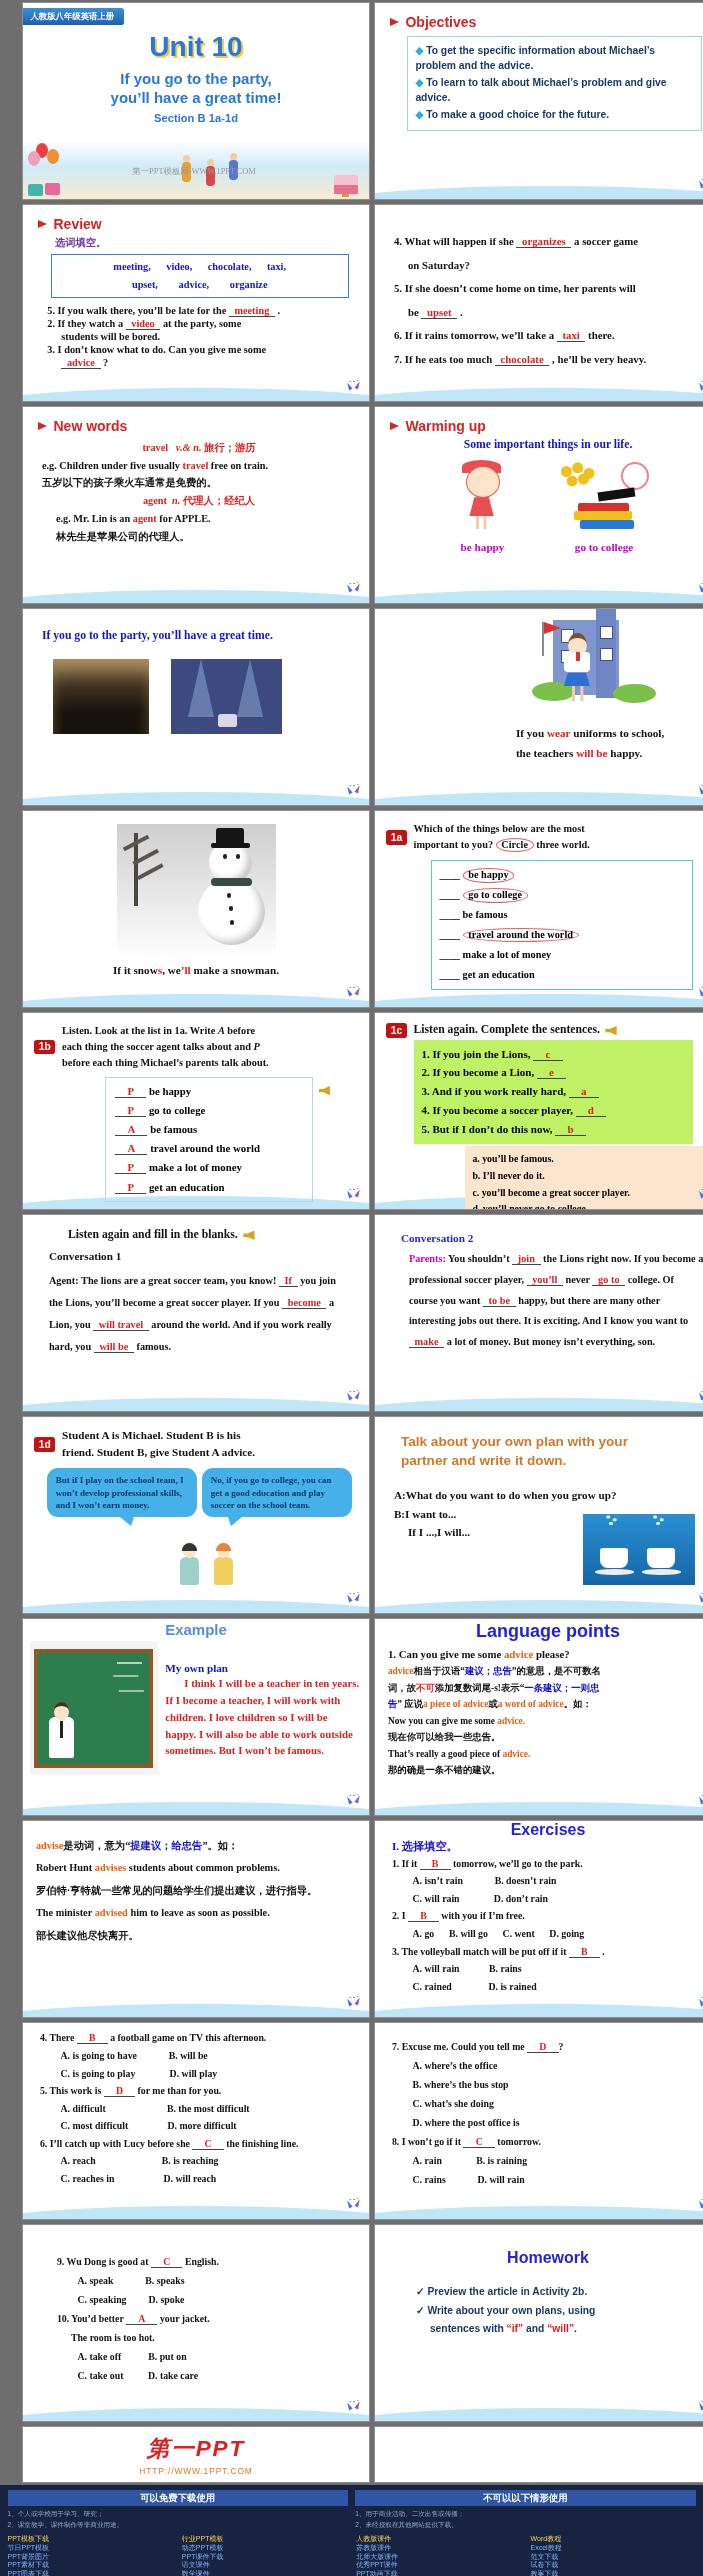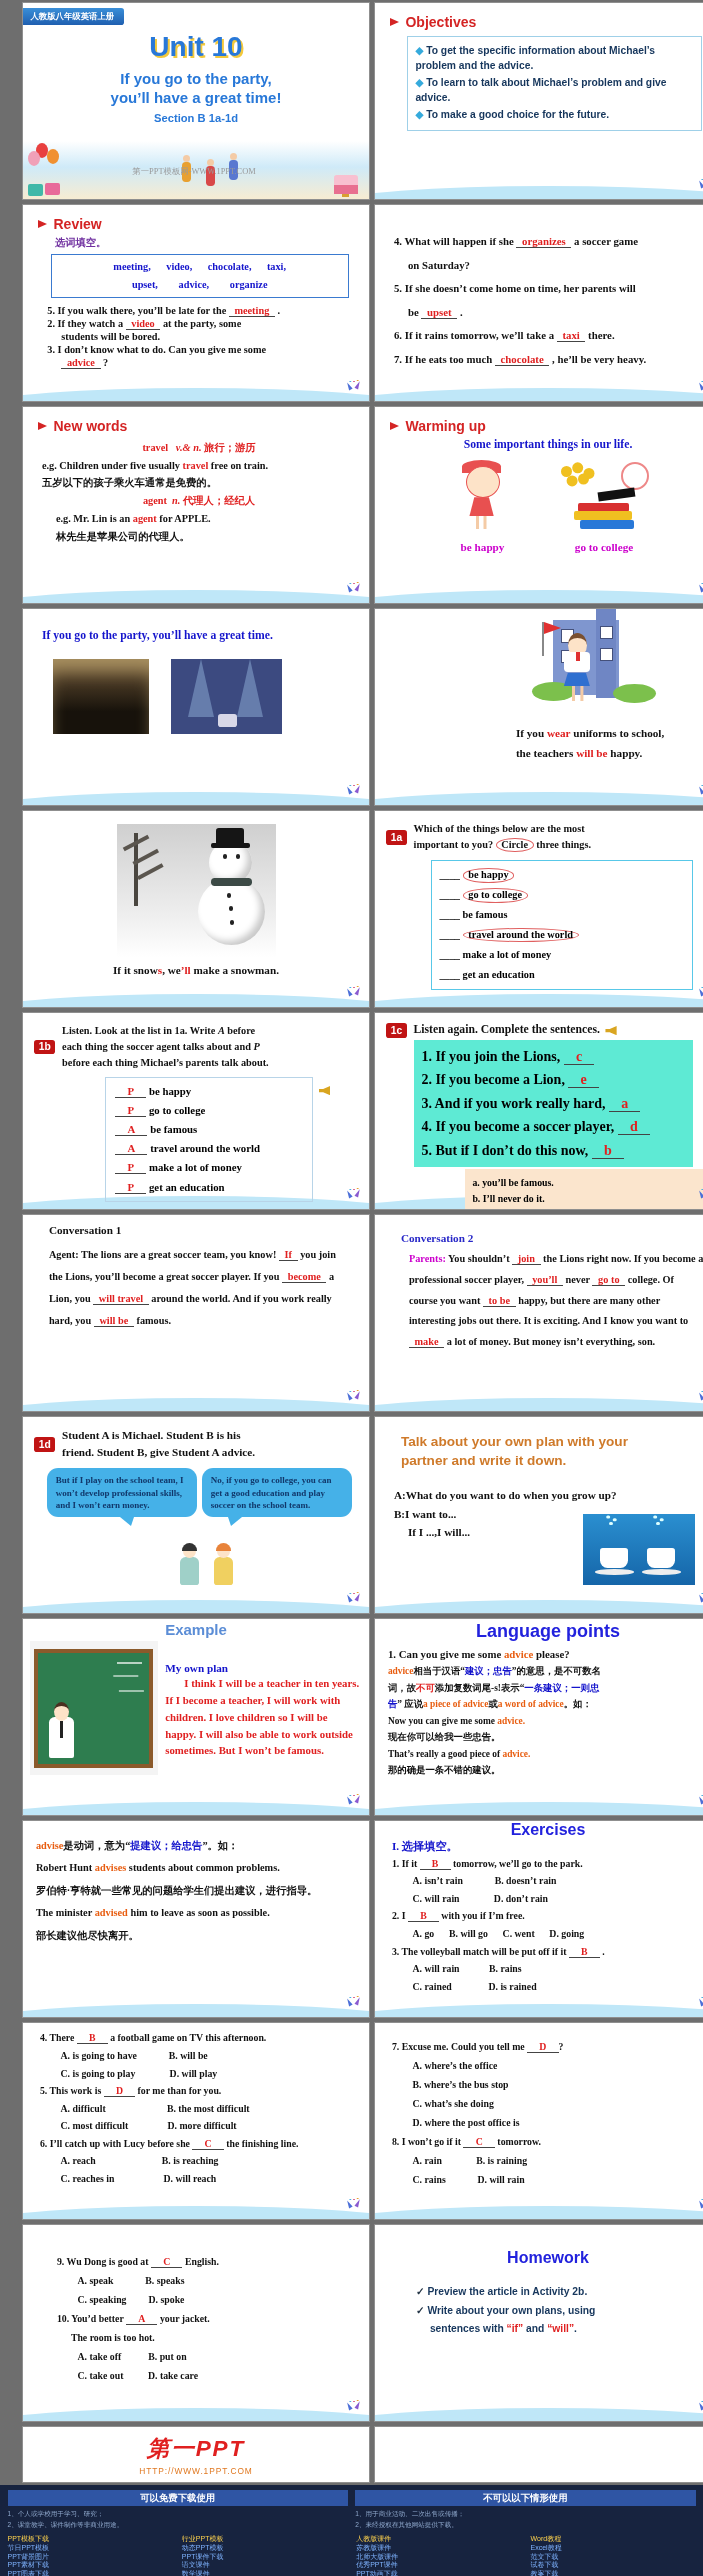--- a/index.html
+++ b/index.html
@@ -121,21 +121,21 @@
   .snow-photo .hatb{position:absolute;left:94px;top:19px;width:39px;height:4.7px;background:#151515;border-radius:1.9px;}
   .snow-photo .scarf2{position:absolute;left:94px;top:54px;width:41px;height:8.4px;background:#3c4a46;border-radius:3.7px;}
   .snow-photo .dot{position:absolute;width:4.7px;height:4.7px;border-radius:50%;background:#222;}
   .snow-cap{text-align:center;font-weight:bold;font-size:11.2px;margin-top:7.5px;color:#111;}
   
   .listbox1a{border:1.4px solid #58c8e8;margin:5.6px 28px 0 56px;padding:3.7px 7.5px;font-weight:bold;font-size:10.3px;line-height:1.75;}
   
   .listbox1b{border:0.9px solid #b8d4e8;margin:5.6px 56px 0 82px;padding:2.8px 9.4px;font-weight:bold;font-size:10.8px;line-height:1.6;}
   .spk-abs{position:absolute;right:39px;top:73px;}
   
-  .bluebox{background:#5eead4;margin:1.9px 28px 0 39px;padding:3.7px 7.5px;font-weight:bold;font-size:14px;line-height:1.55;}
+  .bluebox{background:#bef264;margin:1.9px 28px 0 39px;padding:3.7px 7.5px;font-weight:bold;font-size:11px;line-height:1.55;}
   .peachbox{background:#fbe5cd;margin:1.9px 15px 0 90px;padding:4.7px 7.5px;font-weight:bold;font-size:9.8px;line-height:1.5;}
   
   .lf-title{font-weight:bold;font-size:11.7px;padding:13px 0 0 45px;color:#111;}
   .convlbl{font-weight:bold;font-size:11.2px;padding:9.4px 0 0 26px;color:#111;}
   .convlbl.blue{color:#2828c8;}
   .lf-para{padding:7.5px 19px 0 26px;font-weight:bold;font-size:10.3px;line-height:2.15;color:#111;text-align:left;}
   .cv2-para{padding:5.6px 17px 0 34px;font-weight:bold;font-size:10.3px;line-height:2.0;color:#111;}
   
   .bubrow{display:flex;justify-content:space-between;padding:5.6px 17px 0 24.4px;}
   .bub{background:#45b1e8;color:#11386b;font-weight:bold;font-size:9px;line-height:1.35;border-radius:11.2px;padding:6.6px 8.4px;width:133px;position:relative;}
@@ -422,21 +422,21 @@
         </div>
       </div>
     </div>
 
   <div class="cell">
       <div class="slide wavy">
     <div class="brow">
       <span class="badge">1a</span>
       <div class="prompt">
             <div class="ln"><span>Which of the things below are the most</span></div>
-            <div class="ln"><span>important to you? </span><span class="circ">Circle</span><span> three things.</span></div>
+            <div class="ln"><span>important to you? </span><span class="circ">Circle</span><span> three world.</span></div>
           </div>
     </div>
     <div class="listbox1a">
           <div class="ln"><span>____ </span><span class="circ">be happy</span></div>
           <div class="ln"><span>____ </span><span class="circ">go to college</span></div>
           <div class="ln"><span>____ be famous</span></div>
           <div class="ln"><span>____ </span><span class="circ">travel around the world</span></div>
           <div class="ln"><span>____ make a lot of money</span></div>
           <div class="ln"><span>____ get an education</span></div>
         </div>
@@ -500,20 +500,21 @@
         <div class="pop">
           <i class="p1"></i>
           <i class="p2"></i>
           <i class="dots"></i>
         </div>
       </div>
     </div>
 
   <div class="cell">
       <div class="slide wavy">
+    <div class="lf-title"><span>Listen again and fill in the blanks.</span><span class="spk"></span></div>
     <div class="convlbl">Conversation 1</div>
     <div class="lf-para"><span>Agent: The lions are a great soccer team, you know! </span><span class="u">If</span><span> you join the Lions, you’ll become a great soccer player. If you </span><span class="u">become</span><span> a Lion, you </span><span class="u">will travel</span><span> around the world. And if you work really hard, you </span><span class="u">will be</span><span> famous.</span></div>
   <div class="wave"></div>
         <div class="pop">
           <i class="p1"></i>
           <i class="p2"></i>
           <i class="dots"></i>
         </div>
       </div>
     </div>

